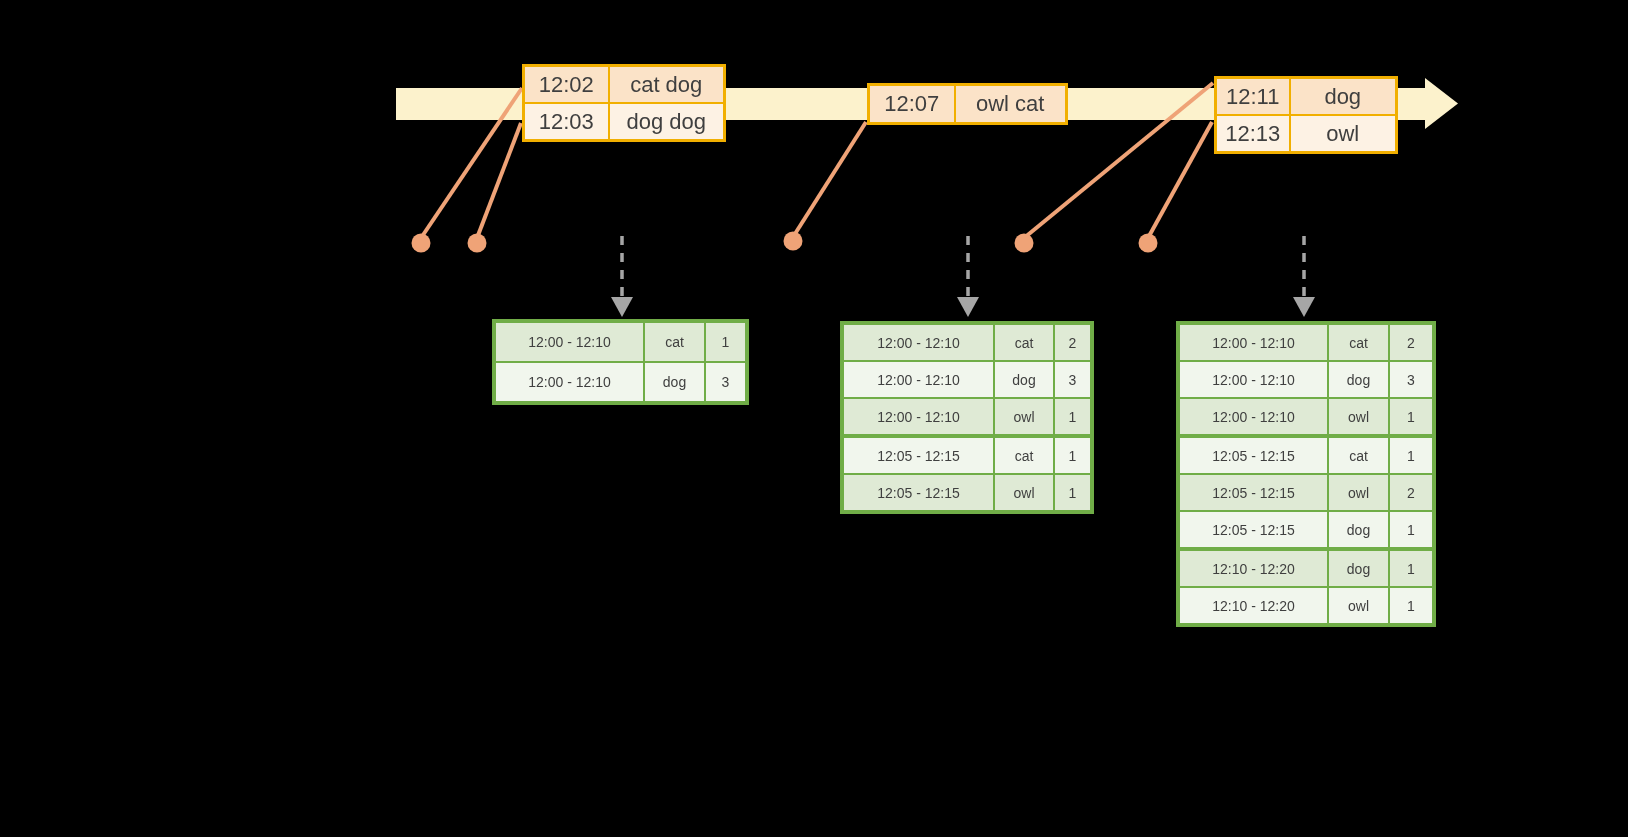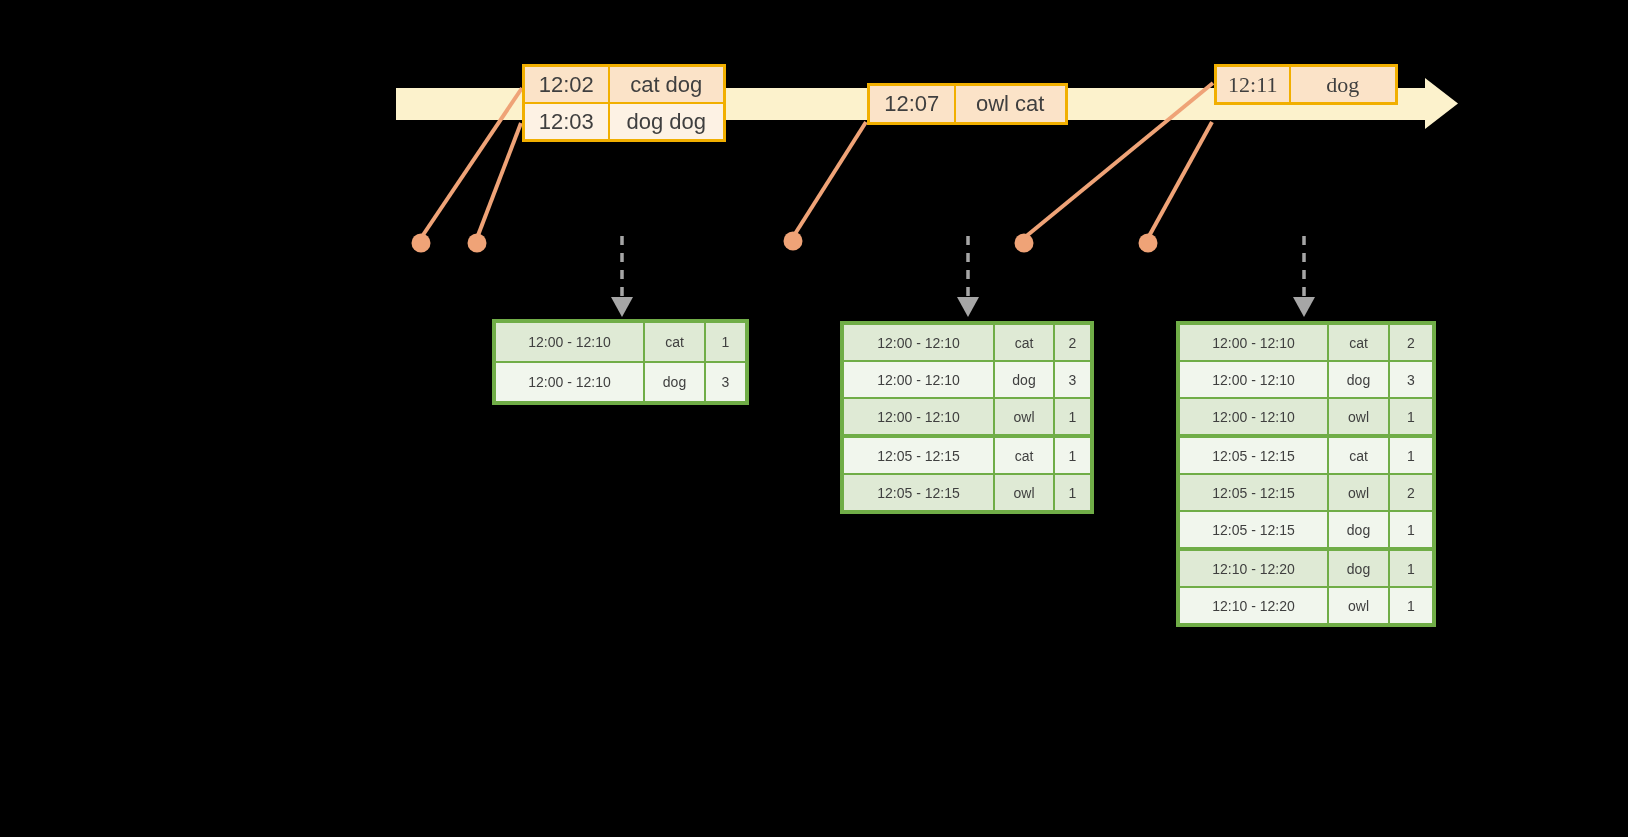--- a/index.html
+++ b/index.html
@@ -19,21 +19,21 @@
   table.event-table{border:3px solid var(--gold);}
   table.event-table td{border:2px solid var(--gold);font-size:22px;}
   table.event-table tr.odd  td{background:var(--peachDark);}
   table.event-table tr.even td{background:var(--peachLight);text-align:center;}
   #event-table-1{left:522px;top:64px;width:201px;}
   #event-table-1 td{height:33px;}
   #event-table-1 col.c-time{width:85px;}  #event-table-1 col.c-words{width:116px;}
   #event-table-2{left:867px;top:83px;width:198px;}
   #event-table-2 td{height:34px;}
   #event-table-2 col.c-time{width:86px;}  #event-table-2 col.c-words{width:112px;}
-  #event-table-3{left:1214px;top:64px;width:181px;font-family:Liberation Serif, serif;}
+  #event-table-3{left:1214px;top:76px;width:181px;}
   #event-table-3 td{height:33px;}
   #event-table-3 col.c-time{width:74px;}  #event-table-3 col.c-words{width:107px;}
 
   
   table.result-table{border:4px solid var(--green);}
   table.result-table td{border:2px solid var(--green);font-size:14px;}
   table.result-table tr.odd  td{background:var(--greenDark);}
   table.result-table tr.even td{background:var(--greenLight);}
   table.result-table tr.group-start td{border-top:4px solid var(--green);}
   #result-table-1{left:492px;top:319px;width:253px;}
@@ -113,20 +113,24 @@
   <table id="event-table-3" class="event-table">
     <colgroup>
         <col class="c-time">
         <col class="c-words">
       </colgroup>
     <tbody>
         <tr class="odd">
           <td>12:11</td>
           <td>dog</td>
         </tr>
+        <tr class="even">
+          <td>12:13</td>
+          <td>owl</td>
+        </tr>
       </tbody>
   </table>
 
   <table id="result-table-1" class="result-table">
     <colgroup>
         <col class="c-window">
         <col class="c-word">
         <col class="c-count">
       </colgroup>
     <tbody>

